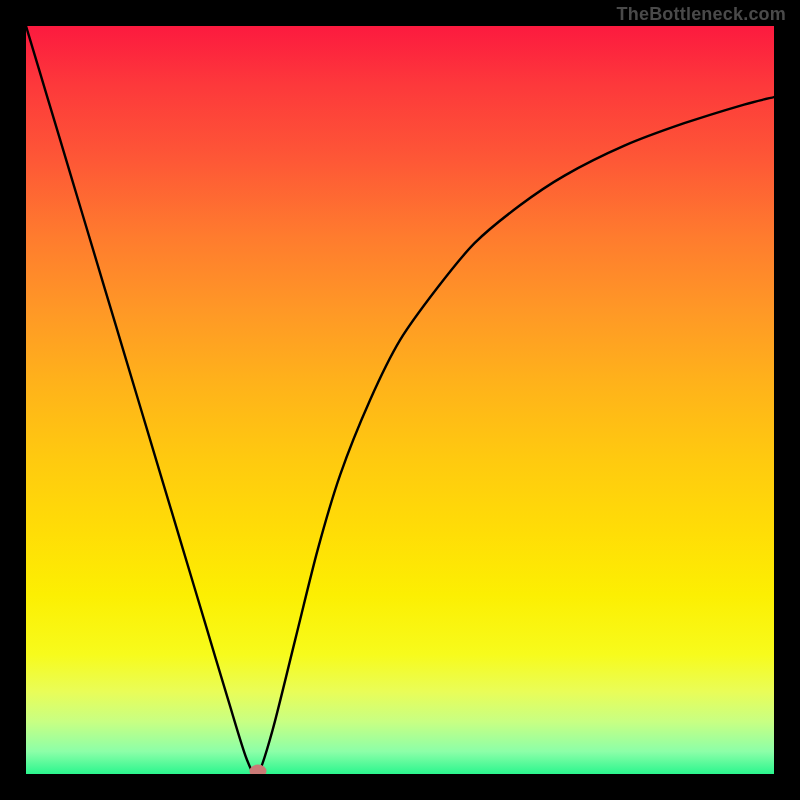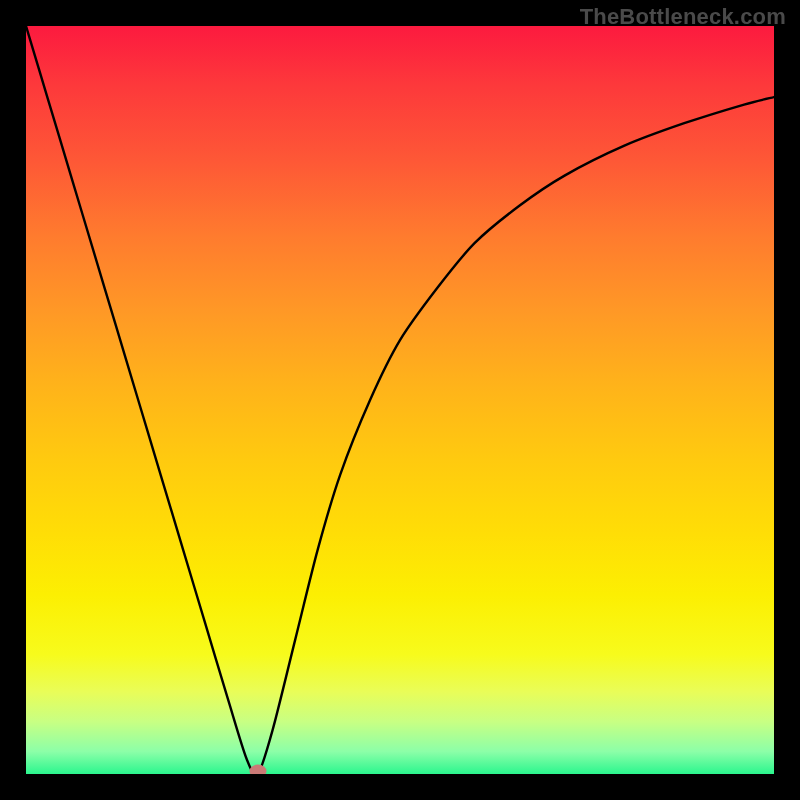--- a/index.html
+++ b/index.html
@@ -15,21 +15,21 @@
     position: relative;
     width: 800px;
     height: 800px;
     background: #000;
   }
   .watermark {
     position: absolute;
     top: 4px;
     right: 14px;
     color: #4a4a4a;
-    font-size: 22px;
+    font-size: 18px;
     font-weight: 600;
     letter-spacing: 0.2px;
     z-index: 5;
     font-family: Arial, sans-serif;
   }
   .plot-area {
     position: absolute;
     left: 26px;
     top: 26px;
     width: 748px;

